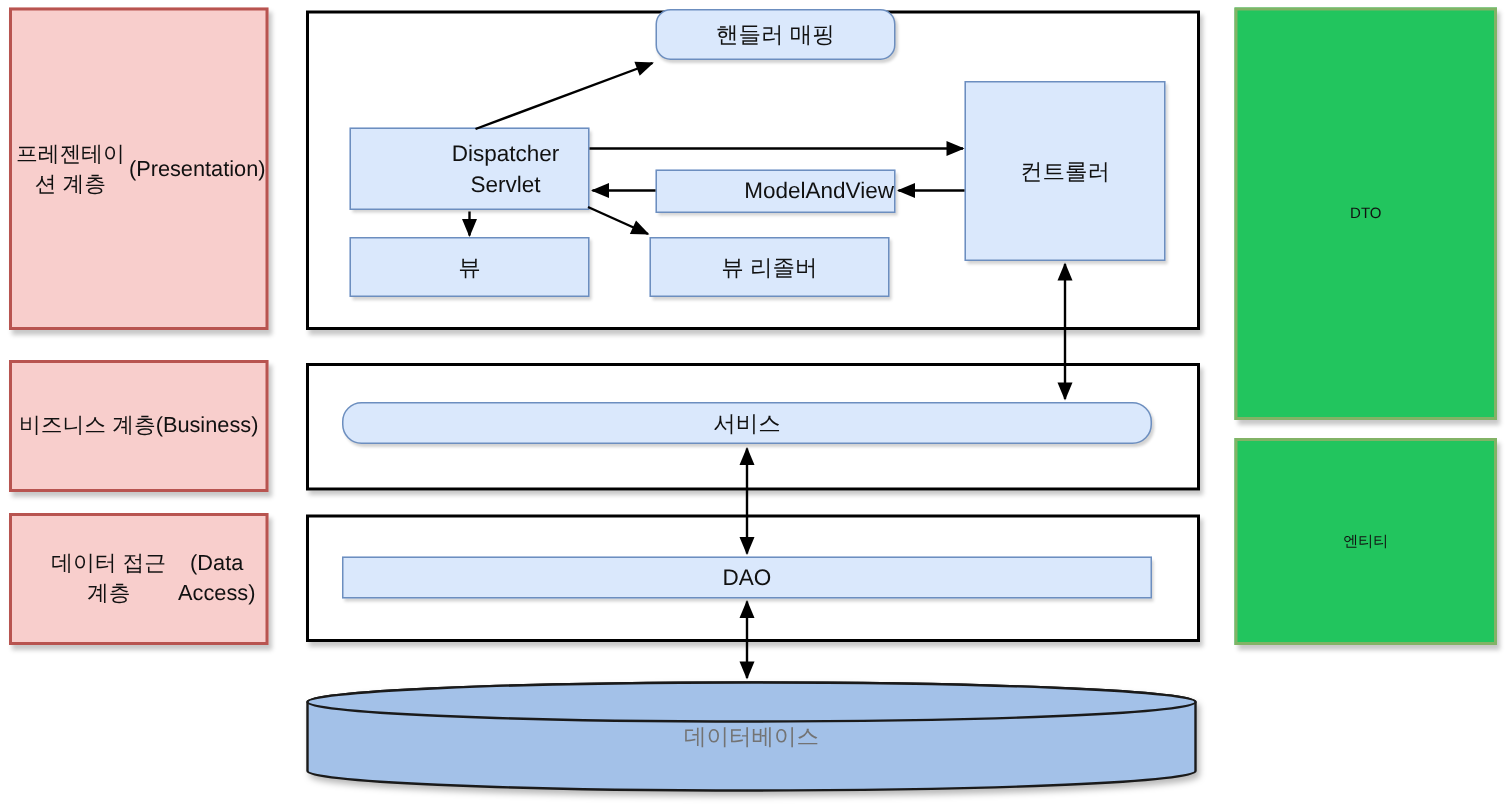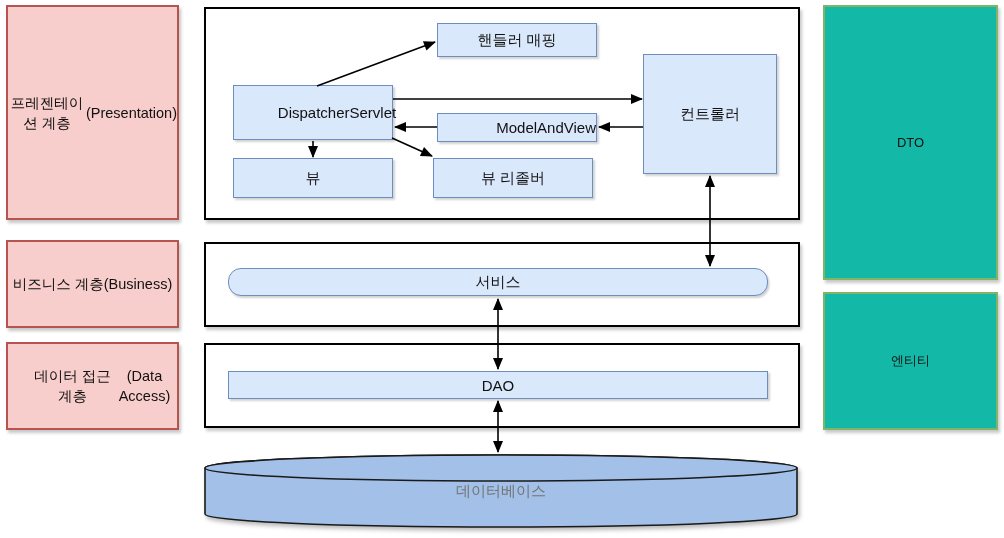--- a/index.html
+++ b/index.html
@@ -30,40 +30,40 @@
     background: #ffffff;
     border: 2px solid #000000;
     box-shadow: 2px 3px 3px rgba(0,0,0,0.22);
   }
   .node-box {
     background: #dae8fc;
     border: 1.5px solid #6c8ebf;
     box-shadow: 1.5px 2px 2px rgba(0,0,0,0.18);
     font-size: 15px;
   }
-  .node-box.multiline { flex-direction: row; line-height: 21px; padding-left: 48px; }
+  .node-box.multiline { flex-direction: column; line-height: 21px; padding-left: 48px; }
   .side-box {
-    background: #14b8a6;
+    background: #22c55e;
     border: 2px solid #82b366;
     box-shadow: 2px 3px 3px rgba(0,0,0,0.22);
-    font-size: 13px;
+    font-size: 10px;
   }
   
   #layer-presentation { left: 6px;  top: 5px;   width: 173px; height: 215px; }
   #layer-business     { left: 6px;  top: 240px; width: 173px; height: 88px; }
   #layer-dataaccess   { left: 6px;  top: 342px; width: 173px; height: 88px; padding-left: 25px; }
   
   #container-presentation { left: 204px; top: 7px;   width: 596px; height: 213px; }
   #container-business     { left: 204px; top: 242px; width: 596px; height: 85px; }
   #container-dataaccess   { left: 204px; top: 343px; width: 596px; height: 85px; }
   
   #side-dto    { left: 823px; top: 5px;   width: 175px; height: 275px; }
   #side-entity { left: 823px; top: 292px; width: 175px; height: 138px; }
   
-  #node-handler-mapping   { left: 437px; top: 23px;  width: 160px; height: 34px; }
+  #node-handler-mapping   { left: 437px; top: 6px;  width: 160px; height: 34px; border-radius: 10px; }
   #node-dispatcher        { left: 233px; top: 85px;  width: 160px; height: 55px; }
   #node-modelandview      { left: 437px; top: 113px; width: 160px; height: 29px; justify-content: flex-end; }
   #node-controller        { left: 643px; top: 54px;  width: 134px; height: 120px; }
   #node-view              { left: 233px; top: 158px; width: 160px; height: 40px; }
   #node-view-resolver     { left: 433px; top: 158px; width: 160px; height: 40px; }
   #node-service           { left: 228px; top: 268px; width: 540px; height: 28px; border-radius: 13px; }
   #node-dao               { left: 228px; top: 371px; width: 540px; height: 28px; }
   
   #db-wrap { left: 204px; top: 454px; width: 594px; height: 80px; }
   #db-wrap svg { filter: drop-shadow(2px 3px 2px rgba(0,0,0,0.28)); }

